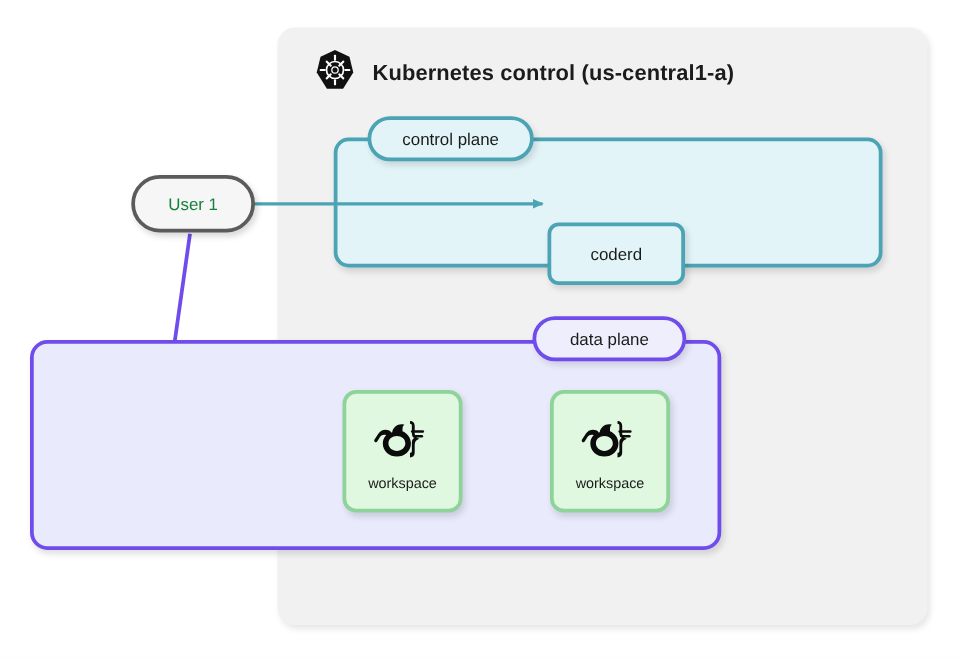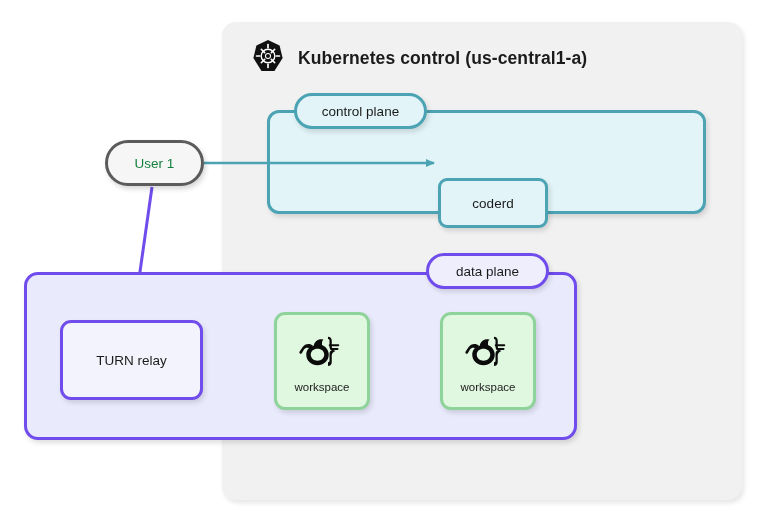--- a/index.html
+++ b/index.html
@@ -141,21 +141,20 @@
   </svg>
 
   <div class="abs cp-label">control plane</div>
 
   <div class="abs coderd">coderd</div>
 
   <div class="abs data-plane"></div>
 
   <div class="abs dp-label">data plane</div>
 
-  <div class="abs turn-relay">TURN relay</div>
 
   <div class="abs workspace ws-1">
     <div class="ws-icon">
       <svg viewBox="0 0 64 58" width="48" height="44">
         <g fill="#0b0b0b">
           <path d="M20,18 c-4,-4 -11,-3 -14,2 l-4,6 c-1,2 2,4 3,2 l3,-5
                    c2,-3 6,-3 8,-1 z"></path>
           <path d="M34,10 c-6,-2 -12,2 -13,8 c-6,1 -10,6 -10,12
                    c0,8 7,14 15,14 c8,0 15,-6 15,-14 c0,-6 -4,-11 -9,-13
                    c0,-4 0,-6 2,-7 z

